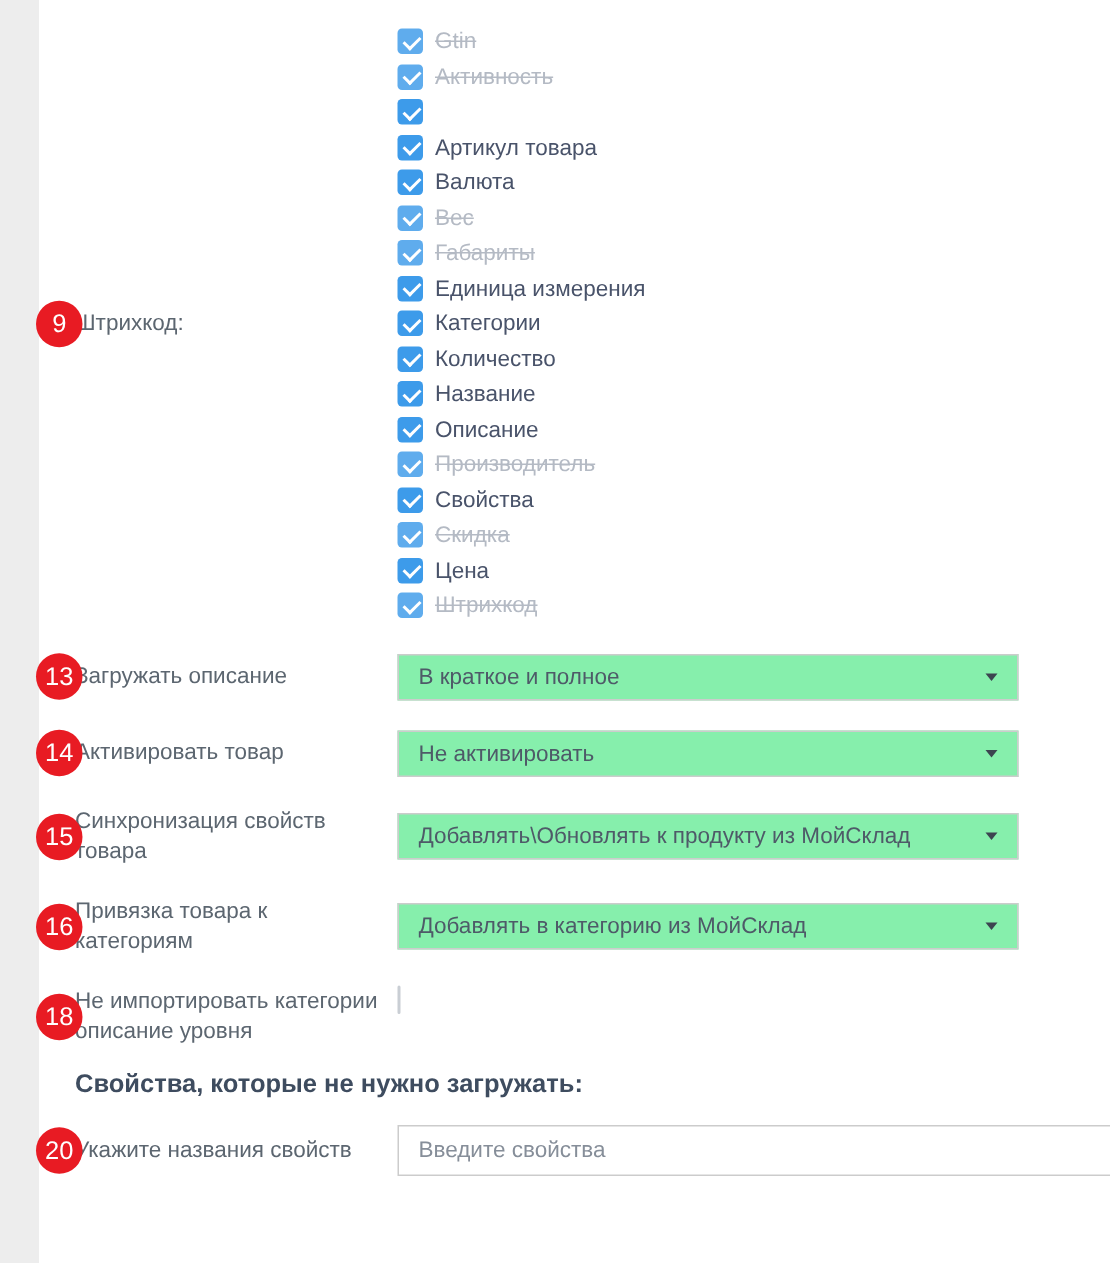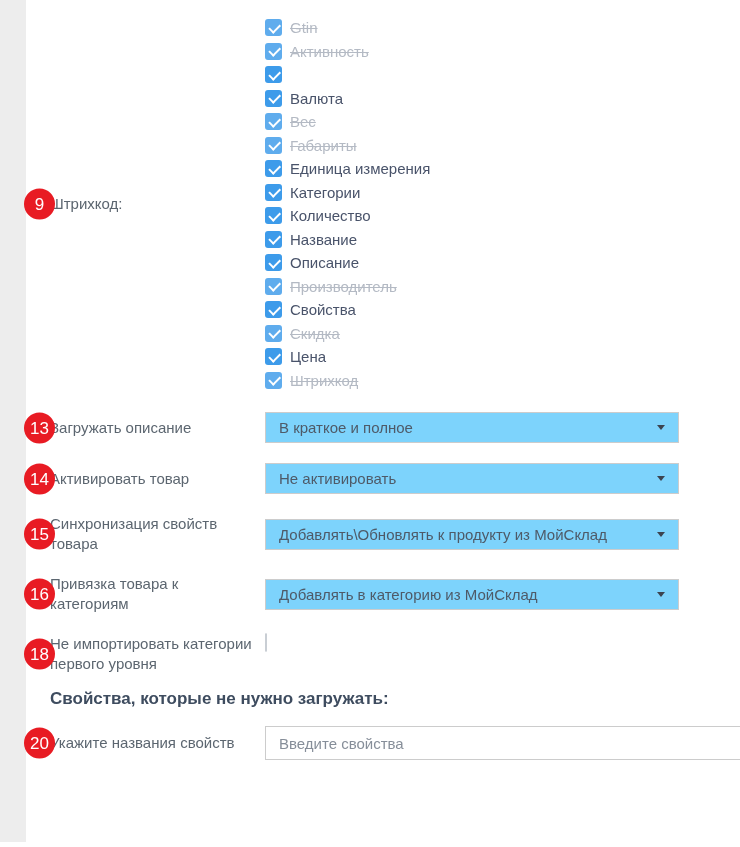--- a/index.html
+++ b/index.html
@@ -49,21 +49,21 @@
   .checkbox.unchecked { background:#fff; border:1px solid #c9ced4; }
   .checkbox.unchecked::after { display:none; }
   .cb-label { margin-left:8px; font-size:15px; color:var(--item-text,#49536a); }
   .cb-item.disabled .cb-label {
     color:var(--item-text-disabled,#b4bac4); text-decoration:line-through;
   }
   .cb-item.disabled .checkbox { opacity:.82; }
   .field-cb { margin-top:1px; }
   
   .select {
-    width:414px; height:31px; background:#7dd3fc; cursor:pointer;
+    width:414px; height:31px; background:#86efac; cursor:pointer;
     border:1px solid var(--field-border,#cccccc);
     display:flex; align-items:center; padding:0 13px;
     font-size:15px; color:var(--field-text,#4e5a68);
   }
   .select-value { white-space:nowrap; overflow:hidden; text-overflow:ellipsis; }
   .caret {
     margin-left:auto; width:0; height:0; flex-shrink:0;
     border-left:4px solid transparent; border-right:4px solid transparent;
     border-top:5px solid #3c4450;
   }
@@ -99,20 +99,24 @@
           </div>
           <div class="cb-item disabled">
             <span class="checkbox"></span>
             <span class="cb-label">Активность</span>
           </div>
           <div class="cb-item">
             <span class="checkbox"></span>
           </div>
           <div class="cb-item">
             <span class="checkbox"></span>
+            <span class="cb-label">Артикул товара</span>
+          </div>
+          <div class="cb-item">
+            <span class="checkbox"></span>
             <span class="cb-label">Валюта</span>
           </div>
           <div class="cb-item disabled">
             <span class="checkbox"></span>
             <span class="cb-label">Вес</span>
           </div>
           <div class="cb-item disabled">
             <span class="checkbox"></span>
             <span class="cb-label">Габариты</span>
           </div>
@@ -195,21 +199,21 @@
         <div class="row-field">
           <div class="select">
             <span class="select-value">Добавлять в категорию из МойСклад</span>
             <span class="caret"></span>
           </div>
         </div>
       </div>
       <div class="form-row row-cb">
         <span class="badge">18</span>
         <div class="row-label">Не импортировать категории
-первого уровня</div>
+описание уровня</div>
         <div class="row-field"><span class="checkbox field-cb unchecked"></span></div>
       </div>
     </div>
 
   <h3 class="section-heading">Свойства, которые не нужно загружать:</h3>
 
   <div class="form-row row-input">
     <span class="badge">20</span>
     <div class="row-label">Укажите названия свойств</div>
     <div class="row-field">

